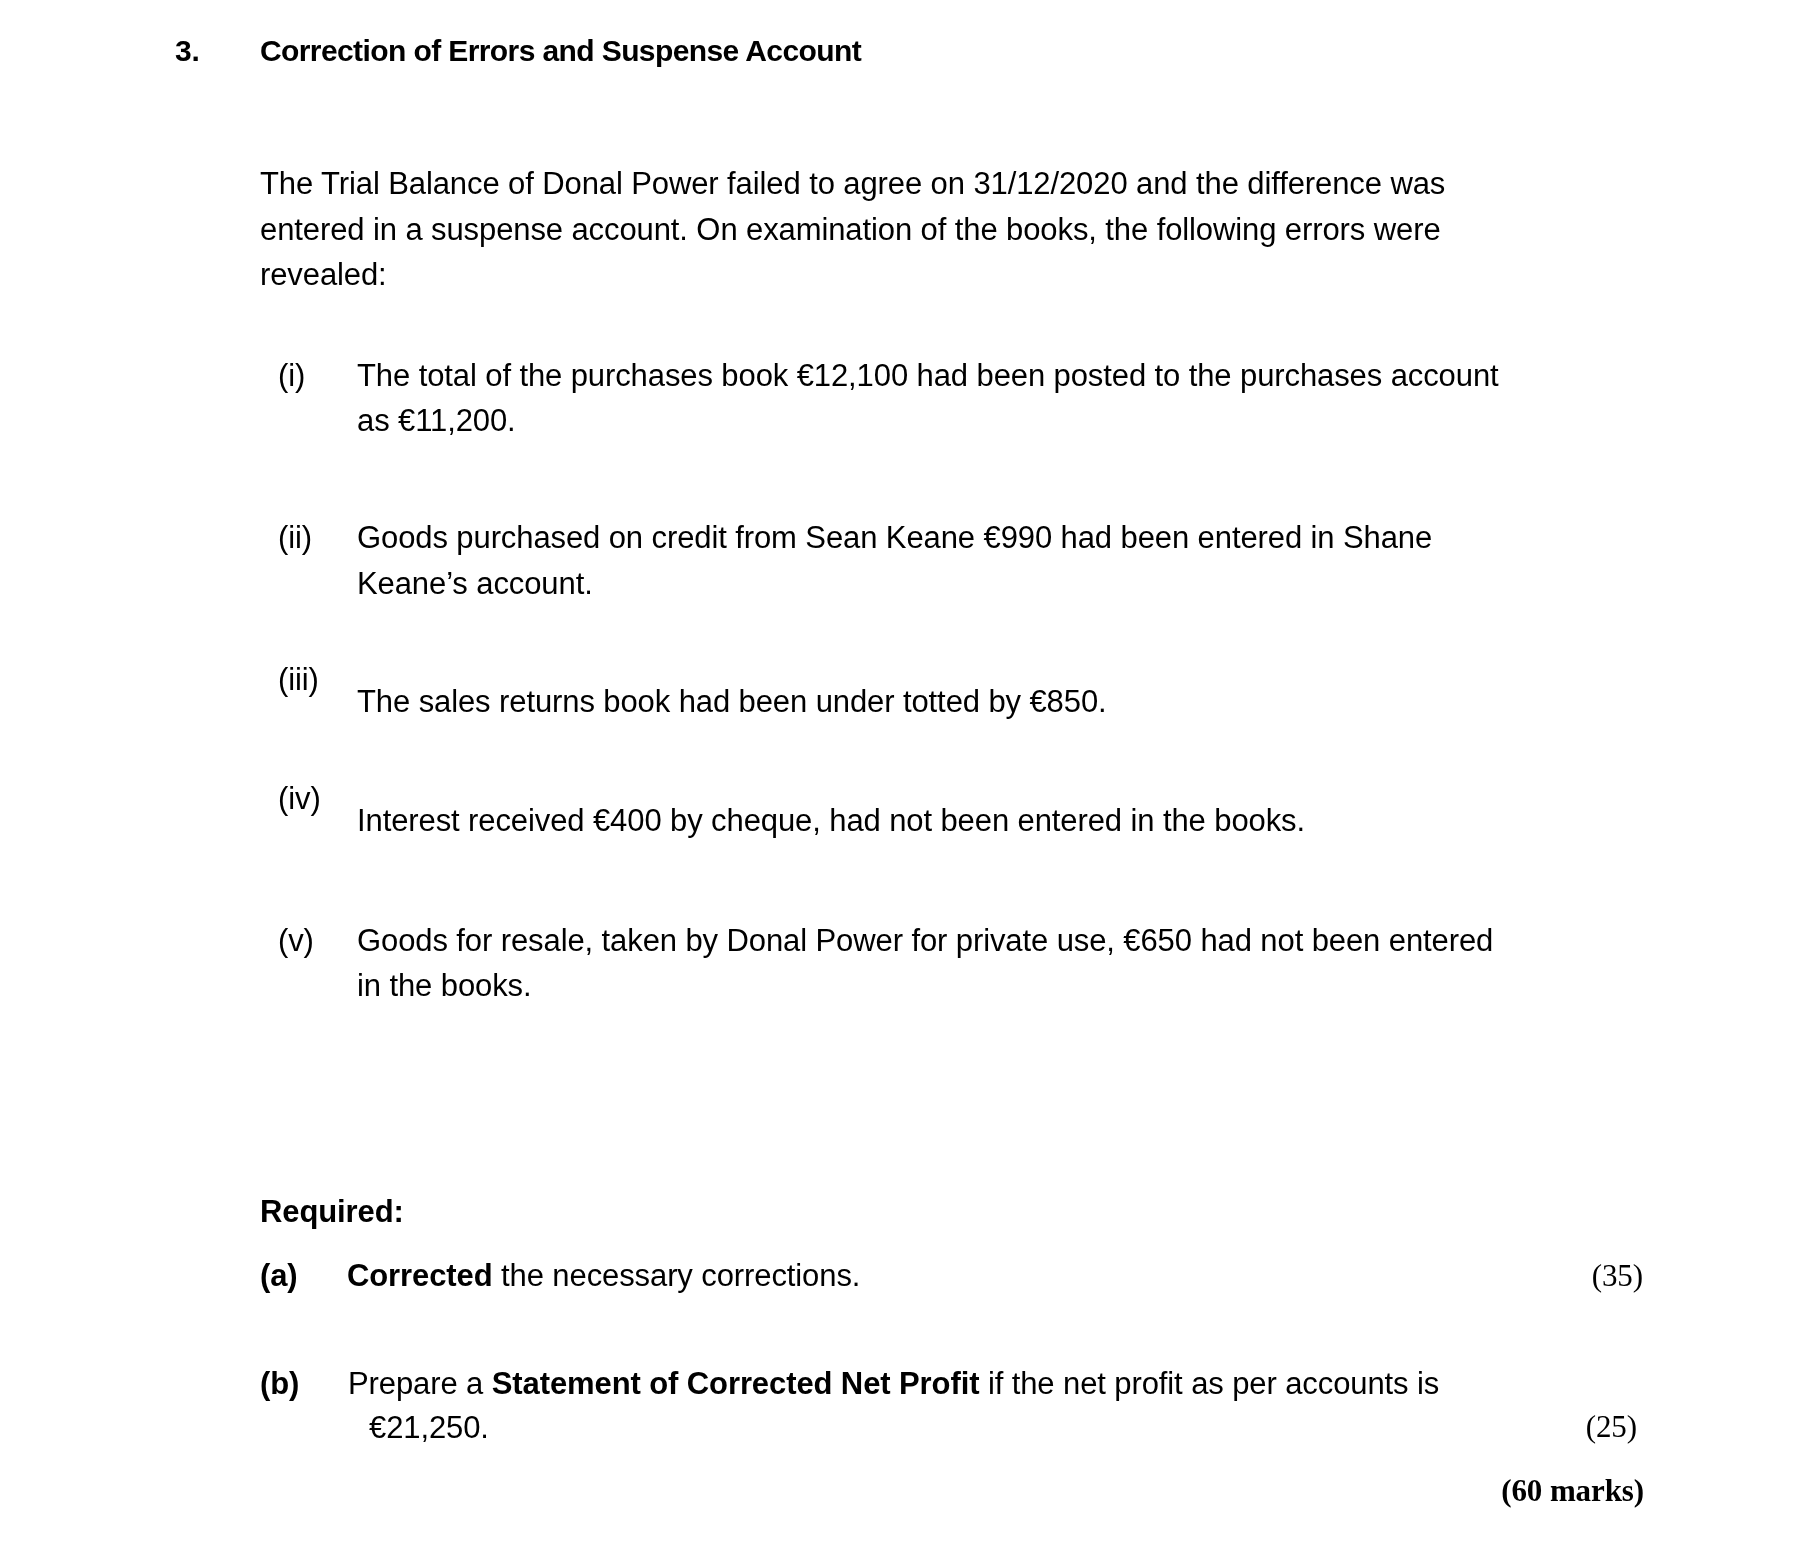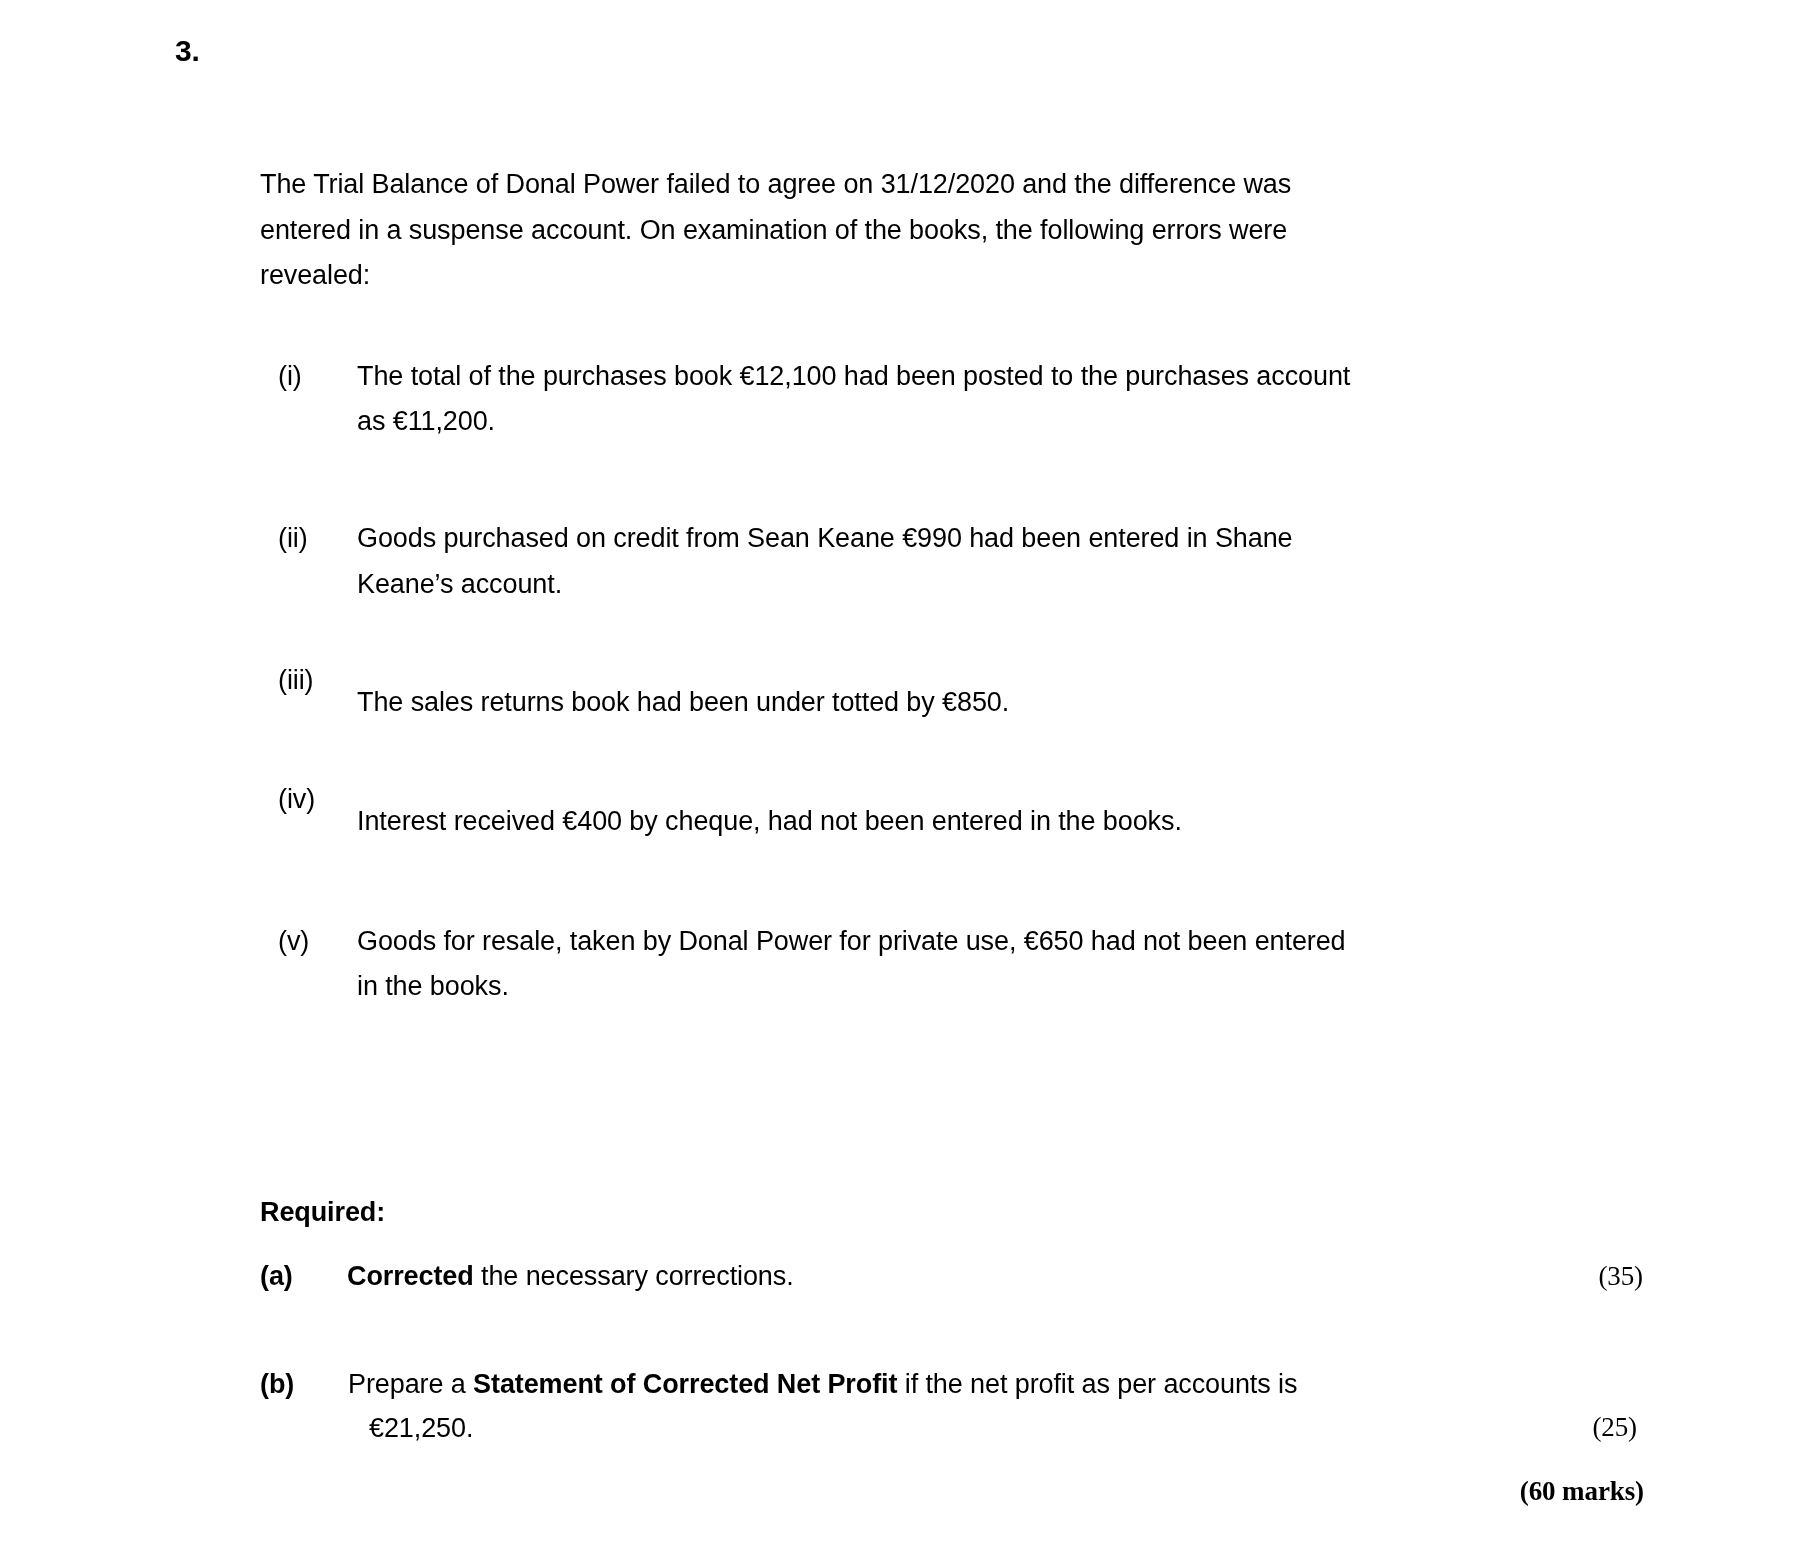--- a/index.html
+++ b/index.html
@@ -18,21 +18,21 @@
   .page {
     position: absolute;
     left: 0; top: 0;
     width: 1818px;
     height: 1552px;
     background: #ffffff;
   }
   .ln {
     position: absolute;
     white-space: nowrap;
-    font-size: 27px;
+    font-size: 31px;
     line-height: 40px;
     height: 40px;
     letter-spacing: -0.1px;
   }
   .b { font-weight: bold; }
   .title {
     font-size: 30px;
     font-weight: bold;
     letter-spacing: -0.6px;
   }
@@ -44,20 +44,21 @@
     text-align: right;
     font-family: Liberation Serif, serif;
   }
 </style>
 </head>
 <body>
 
 <div class="page">
 
   <div class="ln qnum" style="left:175px; top:31px;">3.</div>
+  <div class="ln title" style="left:260px; top:31px;">Correction of Errors and Suspense Account</div>
 
   <div>
     <div class="ln" style="left:260px; top:164px;">The Trial Balance of Donal Power failed to agree on 31/12/2020 and the difference was</div>
     <div class="ln" style="left:260px; top:210px;">entered in a suspense account. On examination of the books, the following errors were</div>
     <div class="ln" style="left:260px; top:255px;">revealed:</div>
   </div>
 
   <div>
 
     <div>

